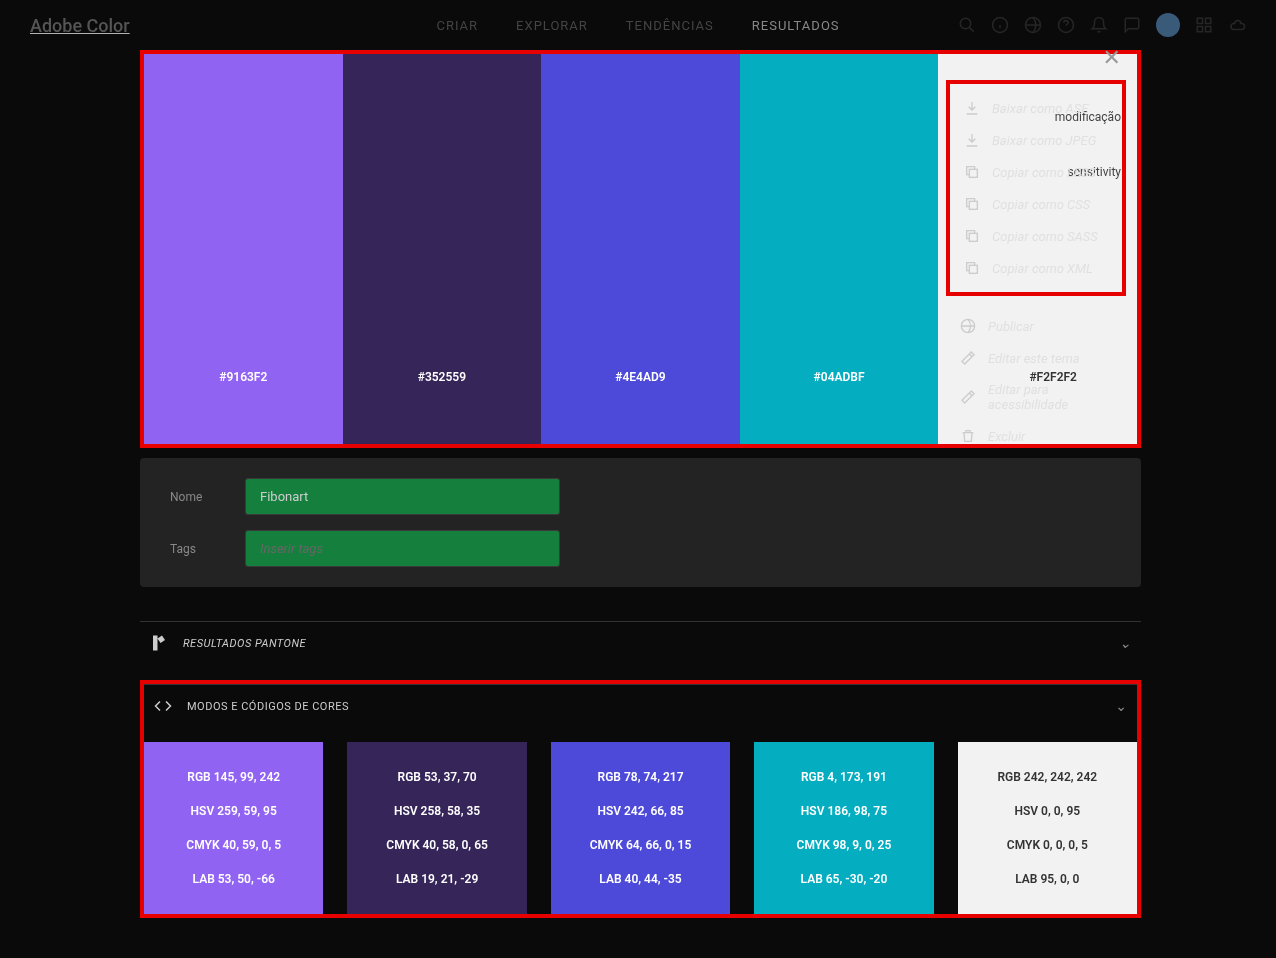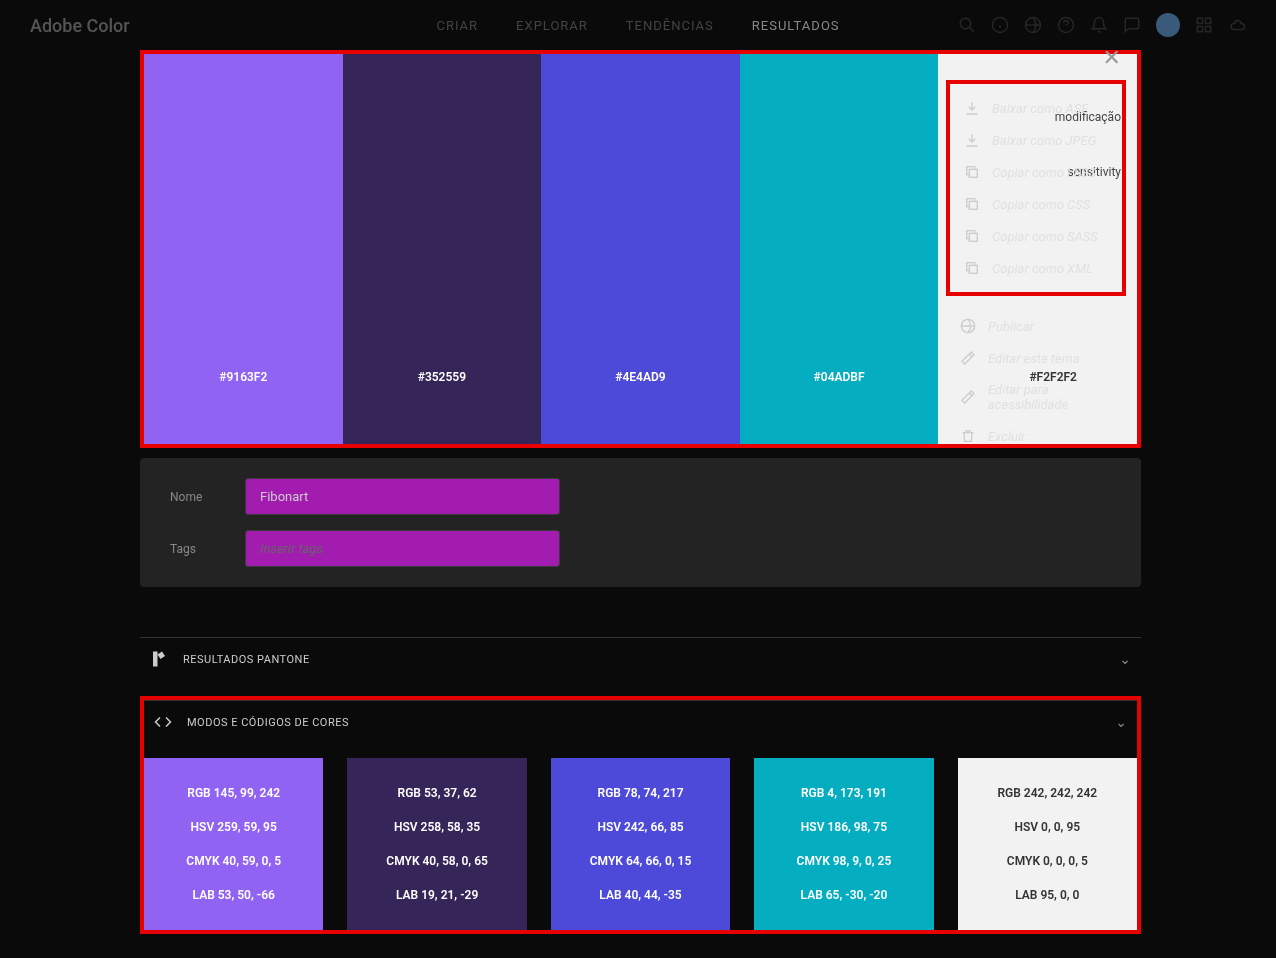--- a/index.html
+++ b/index.html
@@ -1,18 +1,18 @@
 <!DOCTYPE html>
 <html><head>
   <meta charset="utf-8">
   <style>
     * { margin: 0; padding: 0; box-sizing: border-box; font-family: -apple-system, BlinkMacSystemFont, 'Segoe UI', Roboto, sans-serif; }
     body { background: #0a0a0a; color: #b3b3b3; width: 1276px; height: 958px; overflow: hidden; position: relative; }
     
-    .header { display: flex; align-items: center; justify-content: space-between; padding: 10px 30px; height: 50px; }
+    .header { display: flex; align-items: center; justify-content: space-between; padding: 10px 30px; height: 50px; text-decoration: underline; }
     .logo { color: #555; font-size: 18px; font-weight: 500; }
     .nav-center { display: flex; gap: 38px; position: absolute; left: 50%; transform: translateX(-50%); }
     .nav-item { color: #444; font-size: 13px; letter-spacing: 1px; }
     .nav-item.active { color: #888; }
     .nav-right { display: flex; gap: 15px; align-items: center; }
     .nav-icon { width: 18px; height: 18px; opacity: 0.3; }
     .avatar { width: 24px; height: 24px; border-radius: 50%; background: #3a5a7a; }
     
     .content { padding: 0 135px 0 140px; position: relative; }
     
@@ -30,24 +30,24 @@
     .menu-item { display: flex; align-items: center; gap: 12px; padding: 8px 14px; color: #e0e0e0; font-size: 13px; cursor: pointer; }
     .menu-icon { width: 16px; height: 16px; flex-shrink: 0; }
     .menu-section2 { padding: 14px 0 0 0; }
     
     .behind-text { position: absolute; right: 155px; color: #444; font-size: 12px; }
     
     .form-panel { background: #232323; padding: 20px 30px; margin-top: 10px; border-radius: 4px; }
     .form-row { display: flex; align-items: center; margin-bottom: 15px; }
     .form-row:last-child { margin-bottom: 0; }
     .form-label { width: 75px; font-size: 12px; color: #888; }
-    .form-input { background: #a21caf; border: 1px solid #3a3a3a; color: #ccc; padding: 10px 14px; font-size: 13px; width: 315px; border-radius: 3px; }
+    .form-input { background: #15803d; border: 1px solid #3a3a3a; color: #ccc; padding: 10px 14px; font-size: 13px; width: 315px; border-radius: 3px; }
     .form-input::placeholder { color: #666; font-style: italic; }
     
-    .accordion { margin-top: 50px; }
+    .accordion { margin-top: 34px; font-style: italic; }
     .accordion-header { display: flex; align-items: center; gap: 15px; padding: 12px 10px; border-top: 1px solid #333; cursor: pointer; }
     .accordion-title { font-size: 11px; color: #ccc; letter-spacing: 0.5px; flex: 1; }
     .accordion-icon { width: 18px; height: 18px; }
     .chevron { color: #888; font-size: 14px; }
     
     .codes-container { border: 4px solid #e60000; margin-top: 16px; }
     .codes-grid { display: flex; margin-top: 15px; gap: 24px; }
     .code-col { flex: 1; padding: 28px 10px; text-align: center; }
     .code-line { font-size: 12px; font-weight: 600; margin-bottom: 20px; }
     .code-line:last-child { margin-bottom: 0; }
@@ -232,21 +232,21 @@
       <span class="chevron">⌄</span>
     </div>
     <div class="codes-grid" id="codes-grid">
         <div class="code-col dark" style="background: rgb(145, 99, 242);">
           <div class="code-line">RGB 145, 99, 242</div>
           <div class="code-line">HSV 259, 59, 95</div>
           <div class="code-line">CMYK 40, 59, 0, 5</div>
           <div class="code-line">LAB 53, 50, -66</div>
         </div>
         <div class="code-col dark" style="background: rgb(53, 37, 89);">
-          <div class="code-line">RGB 53, 37, 62</div>
+          <div class="code-line">RGB 53, 37, 70</div>
           <div class="code-line">HSV 258, 58, 35</div>
           <div class="code-line">CMYK 40, 58, 0, 65</div>
           <div class="code-line">LAB 19, 21, -29</div>
         </div>
         <div class="code-col dark" style="background: rgb(78, 74, 217);">
           <div class="code-line">RGB 78, 74, 217</div>
           <div class="code-line">HSV 242, 66, 85</div>
           <div class="code-line">CMYK 64, 66, 0, 15</div>
           <div class="code-line">LAB 40, 44, -35</div>
         </div>

